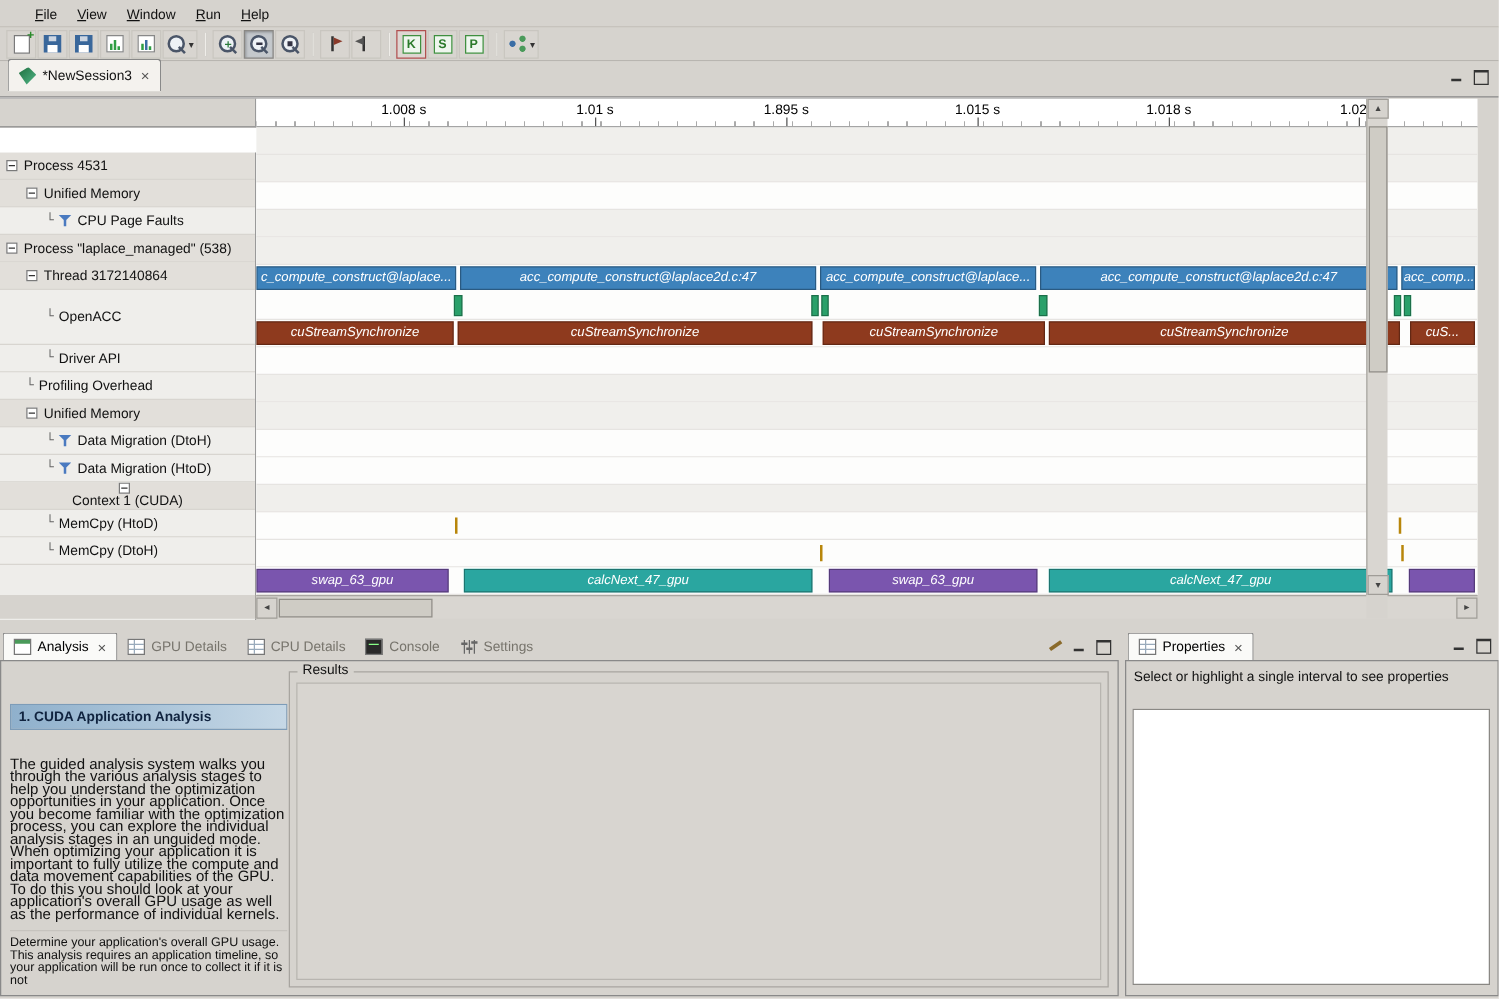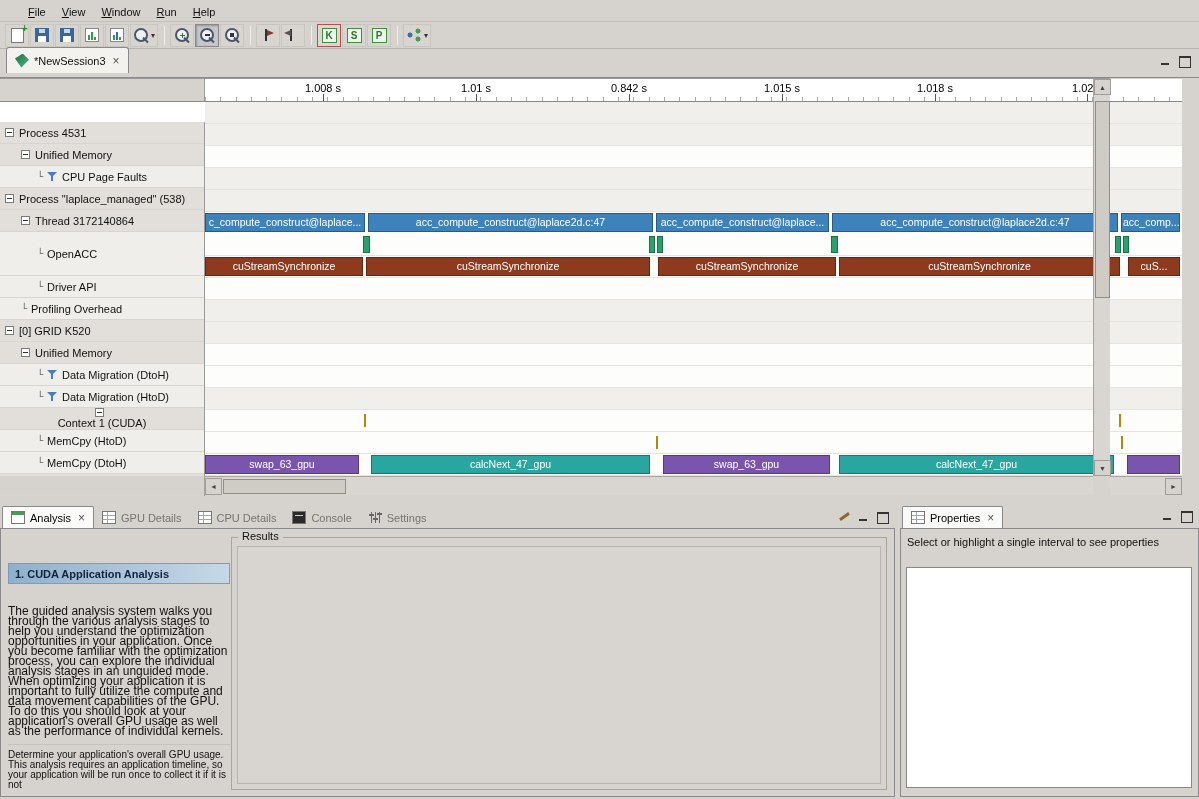--- a/index.html
+++ b/index.html
@@ -68,21 +68,21 @@
   .trow { display:flex; align-items:center; border-bottom:1px solid #d8d5d0; background:#efeeeb; overflow:hidden; }
   .trow.shade { background:#e2dfda; }
   .tindent { flex:none; }
   .minusbox { width:9px; height:9px; border:1px solid #7a7a7a; background:#fff; position:relative; flex:none; margin-right:5px; }
   .minusbox::after { content:""; position:absolute; left:1px; right:1px; top:3px; height:1px; background:#333; }
   .elbow { color:#666; font-size:10px; margin-right:4px; font-family:"DejaVu Sans Mono", monospace; flex:none; }
   .funnel { width:11px; height:11px; position:relative; margin-right:4px; flex:none; }
   .funnel::before { content:""; position:absolute; top:1px; left:0; border-left:5px solid transparent; border-right:5px solid transparent; border-top:5px solid #4a7ac0; }
   .funnel::after { content:""; position:absolute; top:5px; left:4px; width:2px; height:5px; background:#4a7ac0; }
   .tlabel { white-space:nowrap; overflow:hidden; }
-  .tl-chart { position:absolute; left:205px; top:23px; width:977px; height:374px; background:#fdfdfc; overflow:hidden; }
+  .tl-chart { position:absolute; left:205px; top:23px; width:977px; height:374px; background:#fdfdfc; overflow:hidden;font-style:italic; }
   .lane { position:relative; border-bottom:1px solid #e6e4e1; background:#fdfdfc; }
   .lane.glane { background:#f0efec; }
   .bar { position:absolute; top:1px; height:19px; line-height:19px; font-size:10.5px; color:#fff; text-align:center; overflow:hidden; white-space:nowrap; box-shadow:inset 0 0 0 1px rgba(0,0,0,.30); padding:0 2px; }
   .bar.tickbar { top:4px; height:13px; box-shadow:none; padding:0; }
   .subbar { position:absolute; top:24px; height:17px; box-shadow:inset 0 0 0 1px rgba(0,0,0,.30); }
 
   
   .vscroll { position:absolute; right:0; top:0; width:17px; height:397px; background:#d9d6d1; border-left:1px solid #a8a5a0; }
   .sarrow { position:absolute; left:0; width:17px; height:16px; background:#d6d3ce; border:1px solid #a09d98; color:#444; font-size:7px; display:flex; align-items:center; justify-content:center; }
   .vscroll .up { top:0; }
@@ -231,21 +231,21 @@
   </div>
 
   <div class="timeline">
     <div class="tl-corner"></div>
     <div class="tl-ruler">
         <div class="minor"></div>
         <span class="rlabel" style="left: 118px;">1.008 s</span>
         <span class="rtick" style="left: 118px;"></span>
         <span class="rlabel" style="left: 271px;">1.01 s</span>
         <span class="rtick" style="left: 271px;"></span>
-        <span class="rlabel" style="left: 424px;">0.842 s</span>
+        <span class="rlabel" style="left: 424px;">1.895 s</span>
         <span class="rtick" style="left: 424px;"></span>
         <span class="rlabel" style="left: 577px;">1.015 s</span>
         <span class="rtick" style="left: 577px;"></span>
         <span class="rlabel" style="left: 730px;">1.018 s</span>
         <span class="rtick" style="left: 730px;"></span>
         <span class="rlabel" style="left: 882px;">1.02 s</span>
         <span class="rtick" style="left: 882px;"></span>
       </div>
     <div class="tl-tree">
         <div class="trow shade" style="height: 22px;">
@@ -283,25 +283,20 @@
           <span class="tindent" style="width: 37px;"></span>
           <span class="elbow">└</span>
           <span class="tlabel">Driver API</span>
         </div>
         <div class="trow" style="height: 22px;">
           <span class="tindent" style="width: 21px;"></span>
           <span class="elbow">└</span>
           <span class="tlabel">Profiling Overhead</span>
         </div>
         <div class="trow shade" style="height: 22px;">
-          <span class="tindent" style="width: 5px;"></span>
-          <span class="minusbox"></span>
-          <span class="tlabel">[0] GRID K520</span>
-        </div>
-        <div class="trow shade" style="height: 22px;">
           <span class="tindent" style="width: 21px;"></span>
           <span class="minusbox"></span>
           <span class="tlabel">Unified Memory</span>
         </div>
         <div class="trow" style="height: 22px;">
           <span class="tindent" style="width: 37px;"></span>
           <span class="elbow">└</span>
           <span class="funnel"></span>
           <span class="tlabel">Data Migration (DtoH)</span>
         </div>
@@ -318,25 +313,20 @@
         </div>
         <div class="trow" style="height: 22px;">
           <span class="tindent" style="width: 37px;"></span>
           <span class="elbow">└</span>
           <span class="tlabel">MemCpy (HtoD)</span>
         </div>
         <div class="trow" style="height: 22px;">
           <span class="tindent" style="width: 37px;"></span>
           <span class="elbow">└</span>
           <span class="tlabel">MemCpy (DtoH)</span>
-        </div>
-        <div class="trow shade" style="height: 22px;">
-          <span class="tindent" style="width: 37px;"></span>
-          <span class="minusbox"></span>
-          <span class="tlabel">Compute</span>
         </div>
       </div>
     <div class="tl-chart">
         <div class="lane glane" style="height: 22px;"></div>
         <div class="lane glane" style="height: 22px;"></div>
         <div class="lane" style="height: 22px;"></div>
         <div class="lane glane" style="height: 22px;"></div>
         <div class="lane glane" style="height: 22px;"></div>
         <div class="lane" style="height: 44px;">
           <div class="bar" style="left: 0px; width: 160px; background: rgb(61, 130, 187);">c_compute_construct@laplace...</div>

